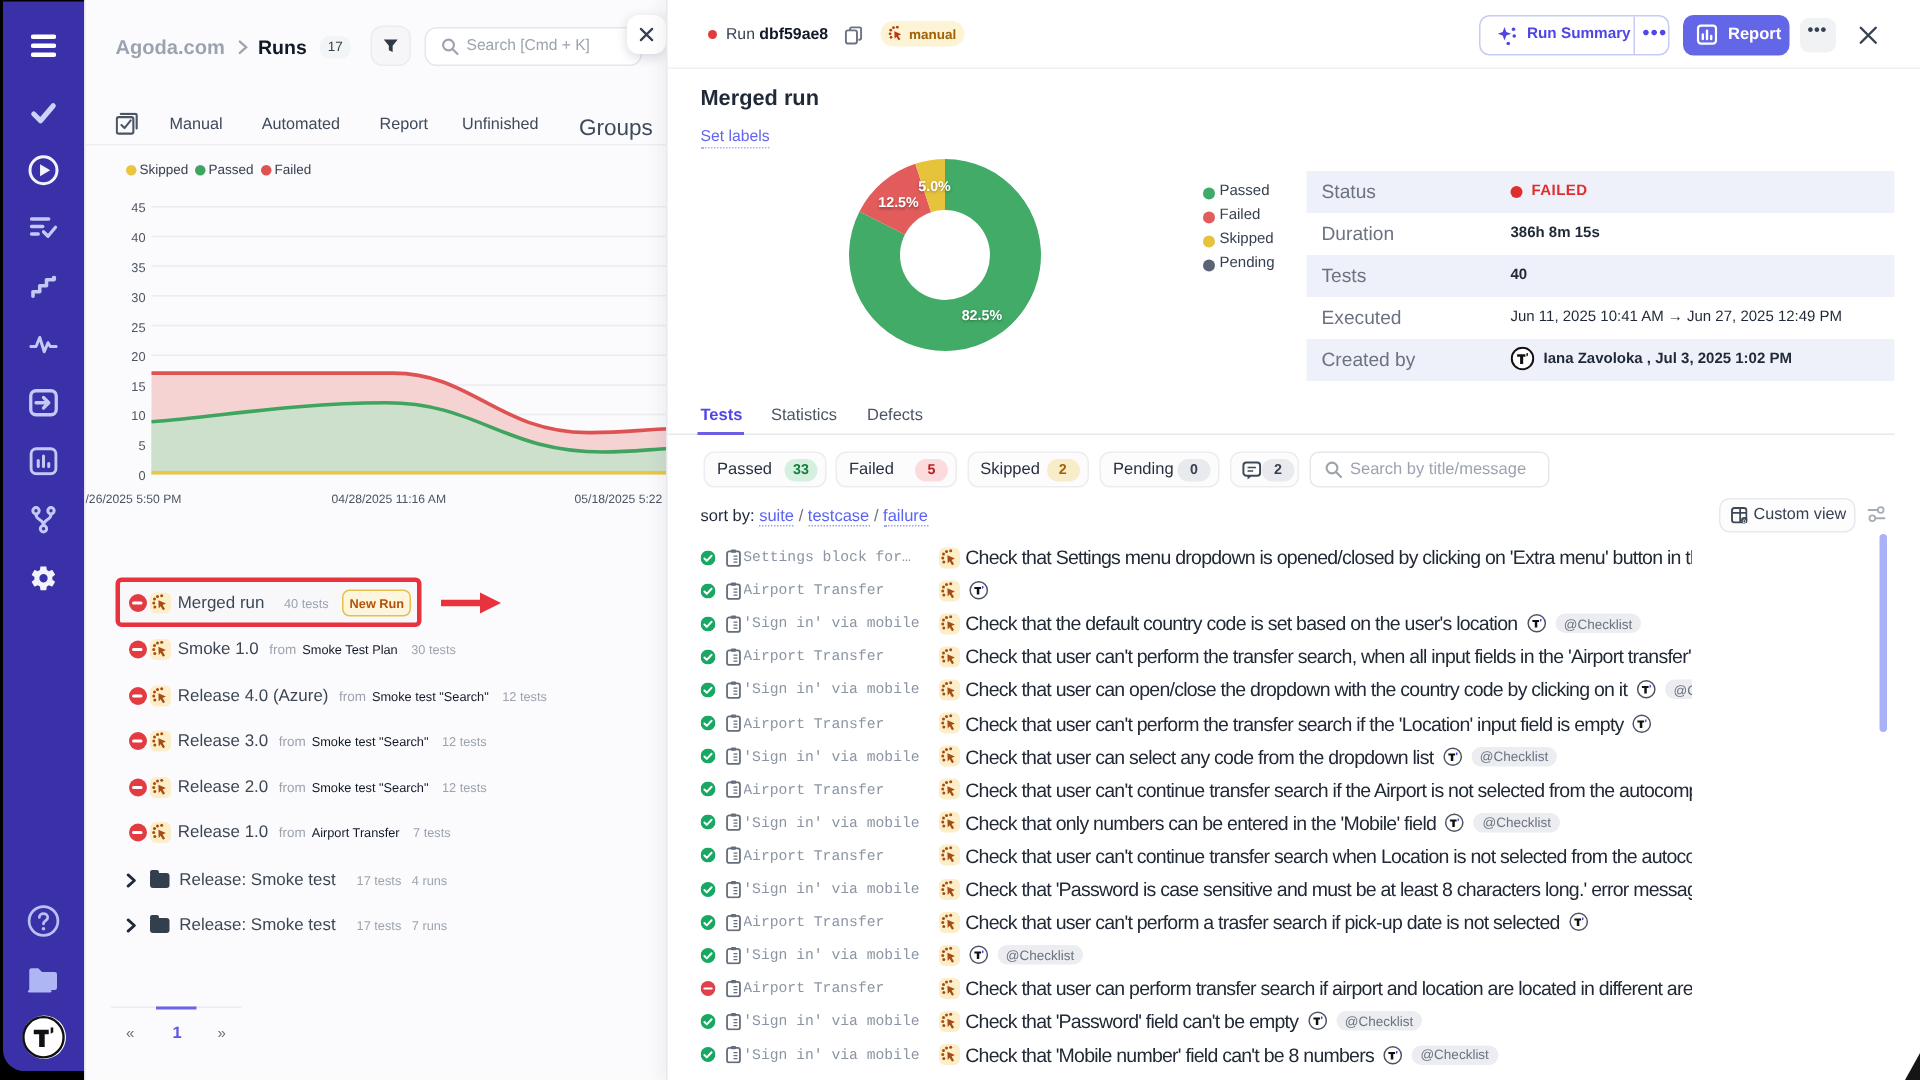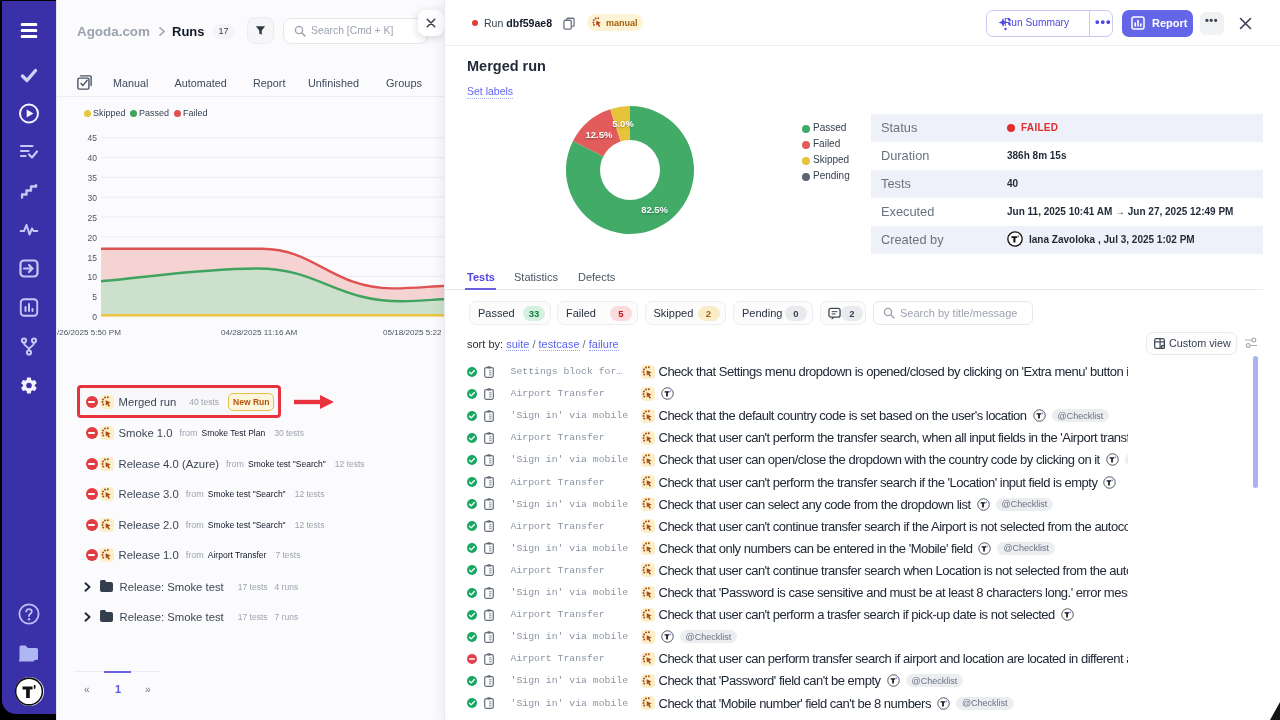--- a/index.html
+++ b/index.html
@@ -21,21 +21,21 @@
 .runrow .ntests{font-size:8.5px;color:#9ca3af;margin-left:9px;white-space:nowrap}
 .minus{width:12px;height:12px;border-radius:50%;background:#e23b42;flex:0 0 auto;position:relative}
 .minus:after{content:"";position:absolute;left:2.6px;top:5px;width:6.8px;height:2px;background:#fff;border-radius:1px}
 .mic{width:14px;height:14px;border-radius:4px;background:#fceec8;flex:0 0 auto;margin-left:2px;position:relative}
 .mic svg{position:absolute;left:1px;top:1px}
 .fold{width:13px;height:10px;background:#343f4e;border-radius:2px;position:relative;flex:0 0 auto}
 .fold:before{content:"";position:absolute;left:0;top:-2px;width:6px;height:3px;background:#343f4e;border-radius:1.5px 1.5px 0 0}
 .chip{position:absolute;top:301px;height:24px;background:#fcfcfd;border:1px solid #ededf0;border-radius:7px;display:flex;align-items:center;justify-content:space-between;padding:0 5px 0 8px;font-size:11px;color:#27303f}
 .cbadge{min-width:22px;height:15px;border-radius:7.5px;font-size:9.5px;font-weight:bold;display:inline-flex;align-items:center;justify-content:center;padding:0 5px}
 .trow{position:absolute;left:21.5px;width:661px;height:22.1px;display:flex;align-items:center;overflow:hidden;white-space:nowrap}
-.trow .suite{font-family:"Liberation Mono",monospace;font-size:9.8px;color:#8b95a3;margin-left:17px;width:130px;flex:0 0 auto;overflow:hidden}
+.trow .suite{font-family:"Liberation Mono",monospace;font-size:9.8px;color:#8b95a3;margin-left:2px;width:130px;flex:0 0 auto;overflow:hidden}
 .trow .clip{margin-left:7px;flex:0 0 auto}
 .trow .mic{margin-left:0}
 .trow .ttl{font-size:13px;color:#212936;margin-left:4px;letter-spacing:-0.5px}
 .trow .ticon{margin-left:6px;flex:0 0 auto}
 .trow .chk{background:#ebedf0;border-radius:8px;font-size:9px;color:#6b7280;padding:1.5px 6px;margin-left:6px;flex:0 0 auto}
 </style>
 </head>
 <body>
 <div id="sidebar">
   <svg style="top:21px" width="17" height="17" viewBox="0 0 17 17">
@@ -132,21 +132,21 @@
 
   <svg class="abs" style="left:20px;top:75px" width="15" height="15" viewBox="0 0 17 17">
       <rect x="1" y="3.5" width="12.5" height="12.5" rx="1.5" fill="none" stroke="#4b5563" stroke-width="1.6"></rect>
       <path d="M4 1 L15 1 a1 1 0 0 1 1 1 L16 12" fill="none" stroke="#4b5563" stroke-width="1.6" stroke-linecap="round"></path>
       <path d="M4.5 9.5 L6.8 11.8 L11.5 6" fill="none" stroke="#4b5563" stroke-width="1.6" stroke-linecap="round" stroke-linejoin="round"></path>
     </svg>
   <div class="abs" style="left:56px;top:77px;font-size:10.8px;color:#3f4a5a">Manual</div>
   <div class="abs" style="left:117.5px;top:77px;font-size:10.8px;color:#3f4a5a">Automated</div>
   <div class="abs" style="left:196px;top:77px;font-size:10.8px;color:#3f4a5a">Report</div>
   <div class="abs" style="left:251px;top:77px;font-size:10.8px;color:#3f4a5a">Unfinished</div>
-  <div class="abs" style="left:329px;top:77px;font-size:11px;color:#3f4a5a">Groups</div>
+  <div class="abs" style="left:329px;top:77px;font-size:15px;color:#3f4a5a">Groups</div>
   <div class="abs" style="left:0;top:96px;width:389px;border-top:1px solid #ededf2"></div>
 
   <div class="abs" style="left:27px;top:110px;width:7px;height:7px;border-radius:50%;background:#eac63f"></div>
   <div class="abs" style="left:36px;top:108px;font-size:9px;color:#374151">Skipped</div>
   <div class="abs" style="left:73px;top:110px;width:7px;height:7px;border-radius:50%;background:#3fa45f"></div>
   <div class="abs" style="left:82px;top:108px;font-size:9px;color:#374151">Passed</div>
   <div class="abs" style="left:117px;top:110px;width:7px;height:7px;border-radius:50%;background:#df5252"></div>
   <div class="abs" style="left:126px;top:108px;font-size:9px;color:#374151">Failed</div>
 
   <svg class="abs" style="left:0;top:125px" width="389" height="200" viewBox="0 0 389 200">
@@ -349,21 +349,21 @@
       </svg>
     <span style="font-size:9px;font-weight:bold;color:#a16207;margin-left:3px">manual</span>
   </div>
   <div class="abs" style="left:541px;top:10px;width:127px;height:27px;border:1px solid #c7cbf4;border-radius:7px;background:#fff"></div>
   <svg class="abs" style="left:552px;top:16px" width="16" height="16" viewBox="0 0 16 16">
       <path d="M6 2 L7.2 5.3 L10.5 6.5 L7.2 7.7 L6 11 L4.8 7.7 L1.5 6.5 L4.8 5.3 Z" fill="#4f46e5"></path>
       <circle cx="12" cy="3.5" r="1.2" fill="#4f46e5"></circle>
       <circle cx="12.5" cy="8" r="1.2" fill="#4f46e5"></circle>
       <circle cx="8.5" cy="13" r="1.2" fill="#4f46e5"></circle>
     </svg>
-  <div class="abs" style="left:559px;top:17px;font-size:10.2px;font-weight:400;color:#4f46e5">Run Summary</div>
+  <div class="abs" style="left:573px;top:17px;font-size:10.2px;font-weight:700;color:#4f46e5">Run Summary</div>
   <div class="abs" style="left:644px;top:11px;height:25px;border-left:1px solid #c7cbf4"></div>
   <div class="abs" style="left:650px;top:14px;font-size:13px;font-weight:bold;color:#4f46e5;letter-spacing:1px">•••</div>
   <div class="abs" style="left:677px;top:10px;width:71px;height:27px;background:#6466e8;border-radius:7px"></div>
   <svg class="abs" style="left:686px;top:16px" width="14" height="14" viewBox="0 0 14 14">
       <rect x="1" y="1" width="12" height="12" rx="2" fill="none" stroke="#fff" stroke-width="1.5"></rect>
       <g stroke="#fff" stroke-width="1.6" stroke-linecap="round">
         <line x1="4.2" y1="10" x2="4.2" y2="7"></line>
         <line x1="7" y1="10" x2="7" y2="4.5"></line>
         <line x1="9.8" y1="10" x2="9.8" y2="8"></line>
       </g>
@@ -404,21 +404,21 @@
   <div class="abs" style="left:426px;top:226px;width:392px;height:28px;background:#eef1f9"></div>
   <div class="abs" style="left:436px;top:120px;font-size:12.8px;color:#6b7280">Status</div>
   <div class="abs" style="left:436px;top:148px;font-size:12.8px;color:#6b7280">Duration</div>
   <div class="abs" style="left:436px;top:176px;font-size:12.8px;color:#6b7280">Tests</div>
   <div class="abs" style="left:436px;top:204px;font-size:12.8px;color:#6b7280">Executed</div>
   <div class="abs" style="left:436px;top:232px;font-size:12.8px;color:#6b7280">Created by</div>
   <div class="abs" style="left:562px;top:124px;width:8px;height:8px;border-radius:50%;background:#e02d2d"></div>
   <div class="abs" style="left:576px;top:122px;font-size:10px;font-weight:bold;color:#e02d2d;letter-spacing:0.3px">FAILED</div>
   <div class="abs" style="left:562px;top:150px;font-size:10px;font-weight:600;color:#1f2937">386h 8m 15s</div>
   <div class="abs" style="left:562px;top:178px;font-size:10px;font-weight:600;color:#1f2937">40</div>
-  <div class="abs" style="left:562px;top:206px;font-size:10px;font-weight:700;color:#1f2937;white-space:nowrap">Jun 11, 2025 10:41 AM → Jun 27, 2025 12:49 PM</div>
+  <div class="abs" style="left:562px;top:206px;font-size:10px;font-weight:400;color:#1f2937;white-space:nowrap">Jun 11, 2025 10:41 AM → Jun 27, 2025 12:49 PM</div>
   <svg class="abs" style="left:562px;top:231px" width="16" height="16" viewBox="0 0 29 29">
       <circle cx="14.5" cy="14.5" r="13" fill="#fff" stroke="#111" stroke-width="2.4"></circle>
       <path d="M8 9.5 L18 9.5 L18 12.5 L15.3 12.5 L15.3 21 L11.6 21 L11.6 12.5 L8 12.5 Z" fill="#111"></path>
       <path d="M19.3 8 L21 8 L21 11.2 L19.3 12.2 Z" fill="#111"></path>
     </svg>
   <div class="abs" style="left:584px;top:234px;font-size:10px;font-weight:600;color:#1f2937">Iana Zavoloka , Jul 3, 2025 1:02 PM</div>
 
   <div class="abs" style="left:22px;top:271px;font-size:11px;font-weight:600;color:#4f46e5">Tests</div>
   <div class="abs" style="left:69px;top:271px;font-size:11px;color:#4b5563">Statistics</div>
   <div class="abs" style="left:133px;top:271px;font-size:11px;color:#4b5563">Defects</div>

